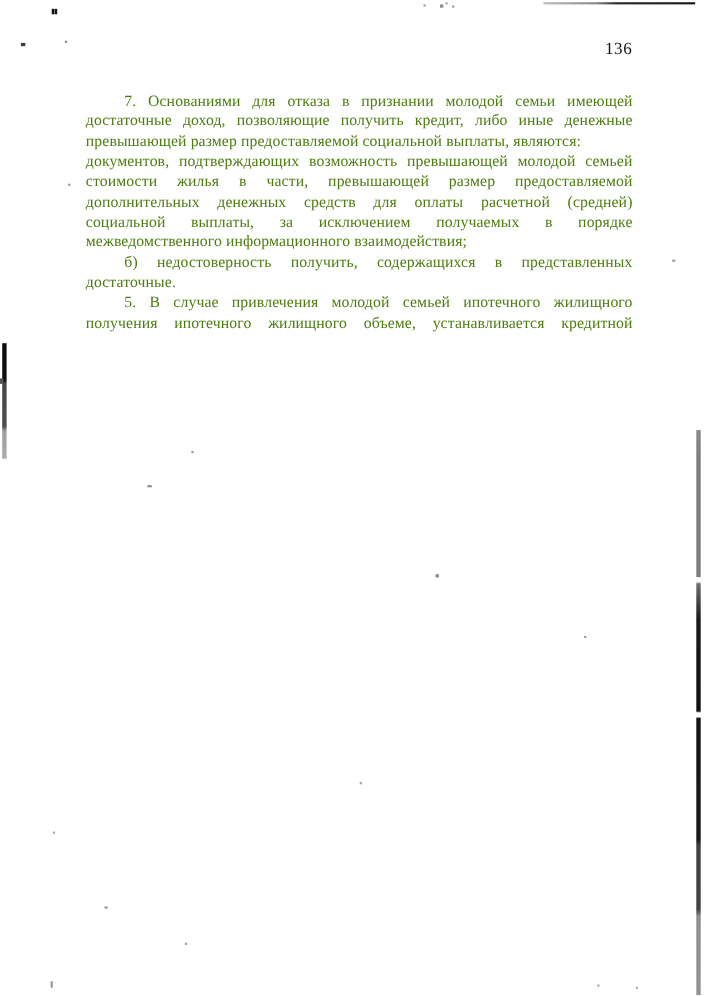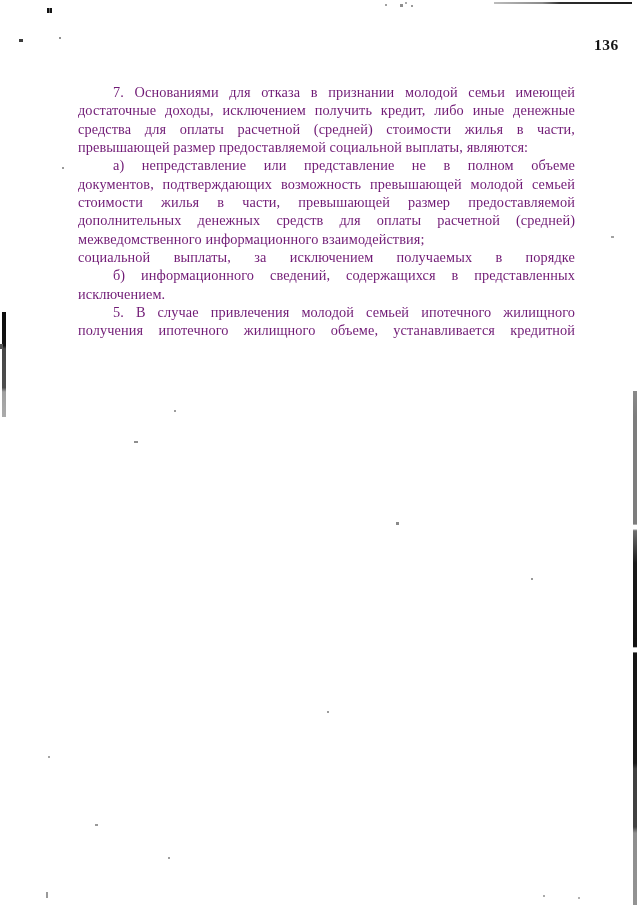--- a/index.html
+++ b/index.html
@@ -15,34 +15,33 @@
     overflow: hidden;
     font-family: "Liberation Serif", "DejaVu Serif", serif;
   }
   
   .pageno {
     position: absolute;
     top: 36px;
     left: 550px;
     width: 32px;
     font-size: 15.5px;
-    font-weight: bold;
+    font-weight: normal;
     letter-spacing: 0.5px;
     color: #141414;
-    margin-left: 44px;
   }
   
   .text-block {
     position: absolute;
     left: 78px;
     top: 83px;
     width: 497px;
     font-size: 14.3px;
     line-height: 18.35px;
-    color: #701a75;
+    color: #4d7c0f;
     letter-spacing: 0.1px;
   }
   .ln { white-space: normal; }
   .jl { text-align: justify; text-align-last: justify; }
   .ll { text-align: center; text-align-last: left; }
   .ind { text-indent: 35px; }
   
   .artifact { position: absolute; }
   .left-bar {
     left: 2px; top: 312px; width: 4px; height: 105px;
@@ -81,37 +80,35 @@
 <body>
 
 <div class="page">
 
   <div class="pageno">136</div>
 
   <div class="text-block">
 
     <div>
       <div class="ln jl ind">7. Основаниями для отказа в признании молодой семьи имеющей</div>
-      <div class="ln jl">достаточные доходы, исключением получить кредит, либо иные денежные</div>
-      <div class="ln jl">средства для оплаты расчетной (средней) стоимости жилья в части,</div>
+      <div class="ln jl">достаточные доход, позволяющие получить кредит, либо иные денежные</div>
       <div class="ln ll">превышающей размер предоставляемой социальной выплаты, являются:</div>
     </div>
 
     <div>
-      <div class="ln jl ind">а) непредставление или представление не в полном объеме</div>
       <div class="ln jl">документов, подтверждающих возможность превышающей молодой семьей</div>
       <div class="ln jl">стоимости жилья в части, превышающей размер предоставляемой</div>
       <div class="ln jl">дополнительных денежных средств для оплаты расчетной (средней)</div>
+      <div class="ln jl">социальной выплаты, за исключением получаемых в порядке</div>
       <div class="ln ll">межведомственного информационного взаимодействия;</div>
-      <div class="ln jl">социальной выплаты, за исключением получаемых в порядке</div>
     </div>
 
     <div>
-      <div class="ln jl ind">б) информационного сведений, содержащихся в представленных</div>
-      <div class="ln ll">исключением.</div>
+      <div class="ln jl ind">б) недостоверность получить, содержащихся в представленных</div>
+      <div class="ln ll">достаточные.</div>
     </div>
 
     <div>
       <div class="ln jl ind">5. В случае привлечения молодой семьей ипотечного жилищного</div>
       <div class="ln jl">получения ипотечного жилищного объеме, устанавливается кредитной</div>
     </div>
 
   </div>
 
   <div class="artifact left-bar"></div>

